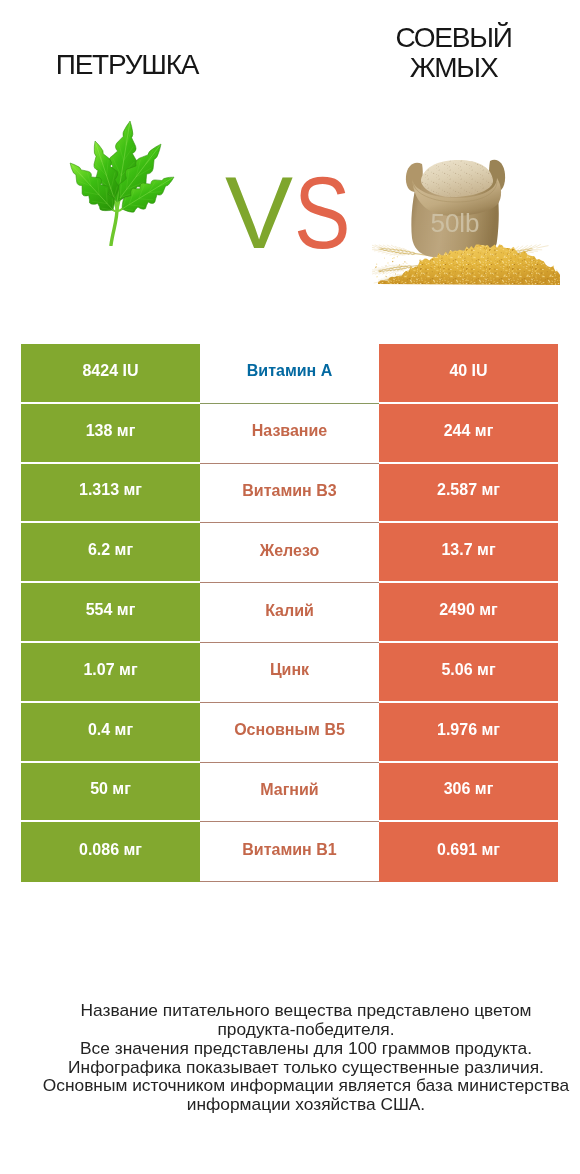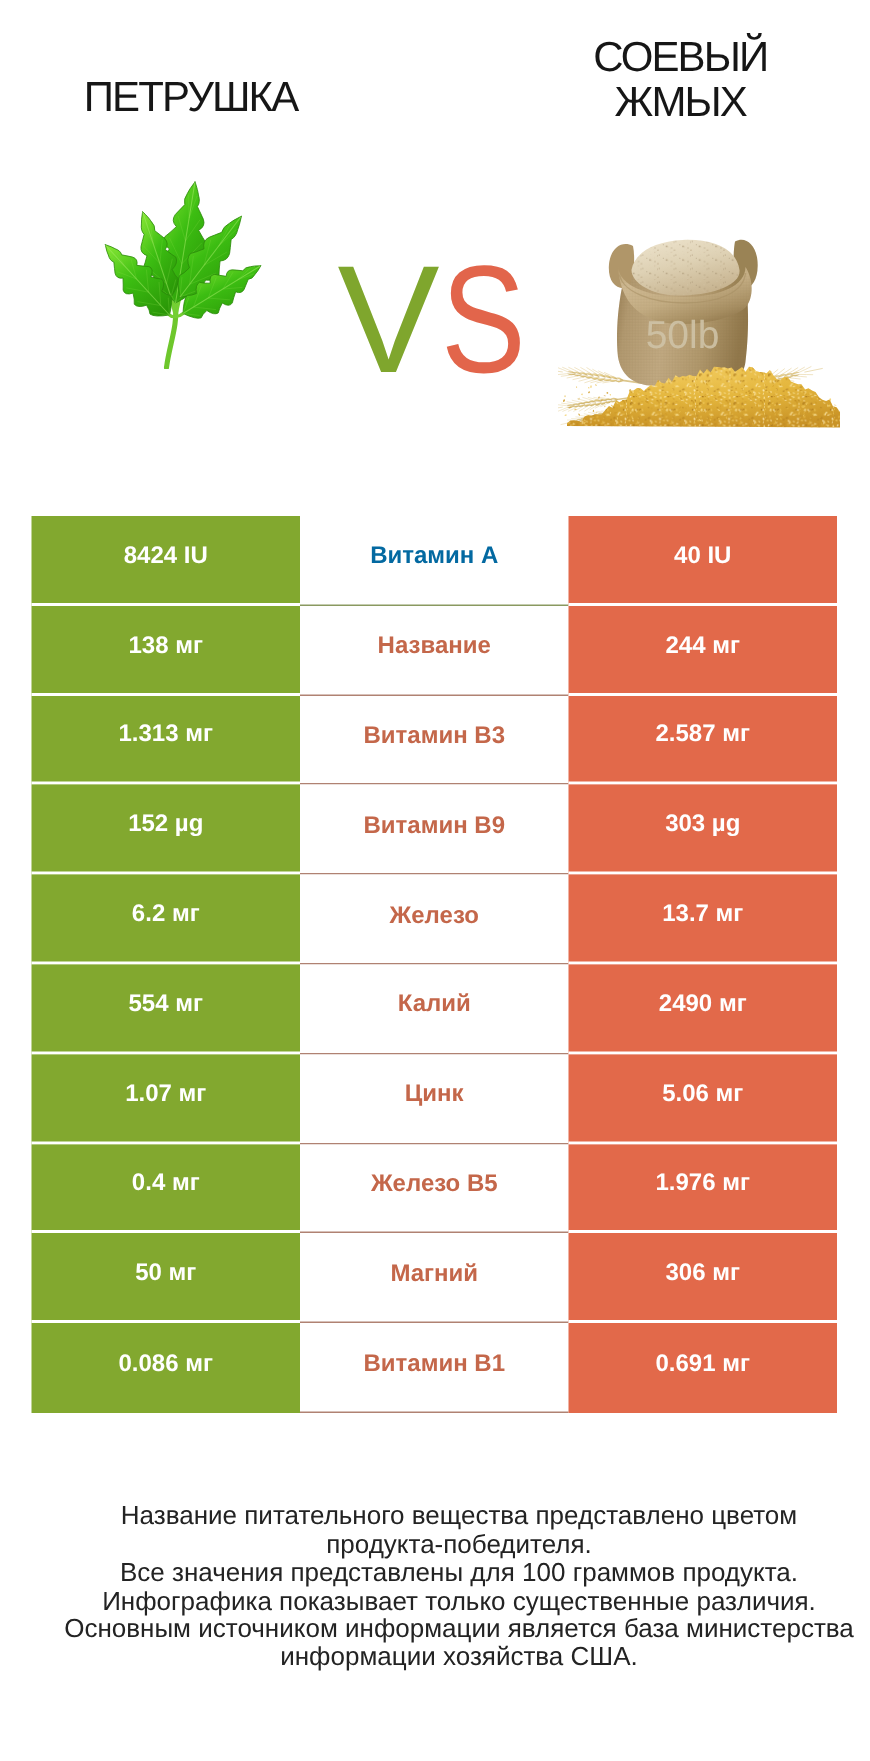--- a/index.html
+++ b/index.html
@@ -634,42 +634,37 @@
         <div class="cell left">138 мг</div>
         <div class="cell mid">Название</div>
         <div class="cell right">244 мг</div>
       </div>
       <div class="row orange">
         <div class="cell left">1.313 мг</div>
         <div class="cell mid">Витамин B3</div>
         <div class="cell right">2.587 мг</div>
       </div>
       <div class="row orange">
-        <div class="cell left">152 µg</div>
-        <div class="cell mid">Витамин B9</div>
-        <div class="cell right">303 µg</div>
-      </div>
-      <div class="row orange">
         <div class="cell left">6.2 мг</div>
         <div class="cell mid">Железо</div>
         <div class="cell right">13.7 мг</div>
       </div>
       <div class="row orange">
         <div class="cell left">554 мг</div>
         <div class="cell mid">Калий</div>
         <div class="cell right">2490 мг</div>
       </div>
       <div class="row orange">
         <div class="cell left">1.07 мг</div>
         <div class="cell mid">Цинк</div>
         <div class="cell right">5.06 мг</div>
       </div>
       <div class="row orange">
         <div class="cell left">0.4 мг</div>
-        <div class="cell mid">Железо B5</div>
+        <div class="cell mid">Основным B5</div>
         <div class="cell right">1.976 мг</div>
       </div>
       <div class="row orange">
         <div class="cell left">50 мг</div>
         <div class="cell mid">Магний</div>
         <div class="cell right">306 мг</div>
       </div>
       <div class="row orange">
         <div class="cell left">0.086 мг</div>
         <div class="cell mid">Витамин B1</div>

